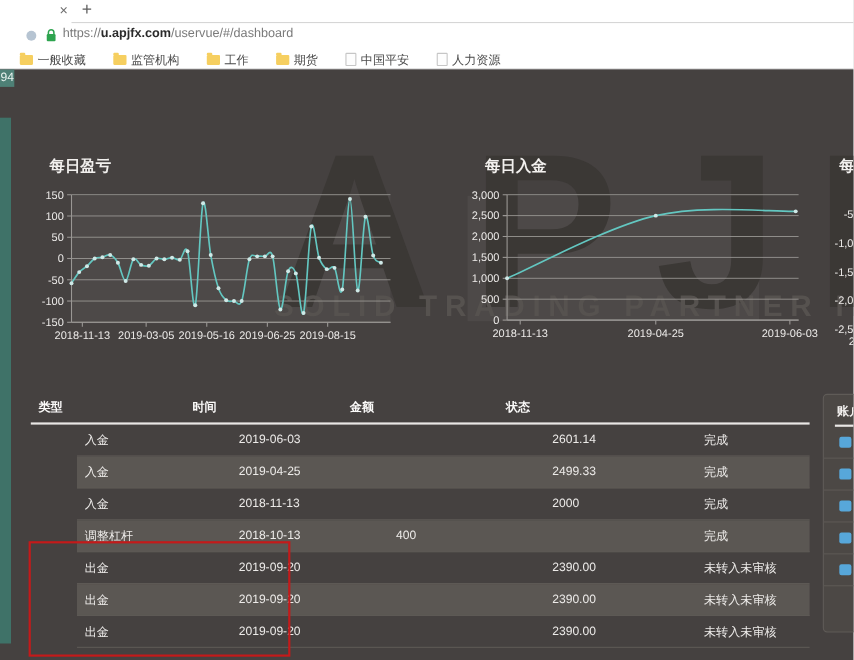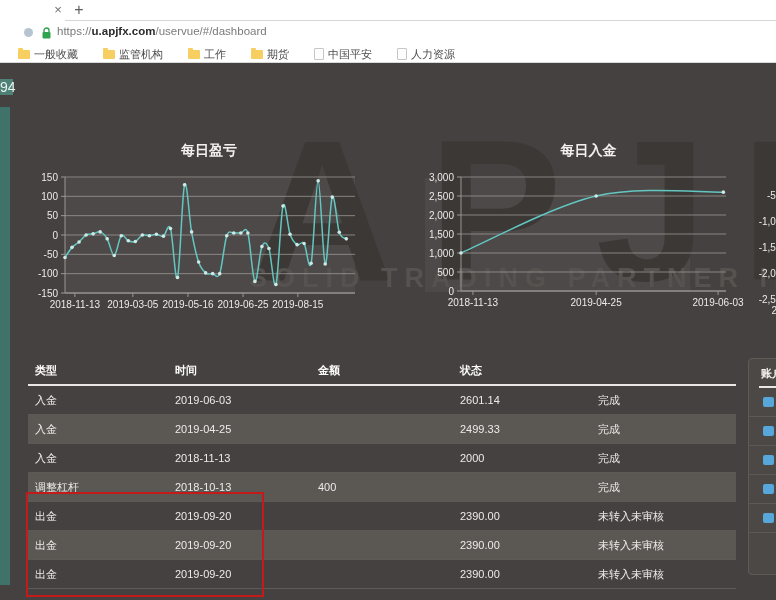--- a/index.html
+++ b/index.html
@@ -22,43 +22,43 @@
   .bm{display:flex;align-items:center;gap:4px;font-size:11px;color:#4a4a4a;cursor:pointer;white-space:nowrap;padding-left:14px;}
   .ic-folder{width:12px;height:9px;background:#f6cf60;border-radius:1px;position:relative;flex:0 0 auto;}
   .ic-folder::before{content:"";position:absolute;left:0;top:-2px;width:5px;height:2px;
     background:#f6cf60;border-radius:1px 1px 0 0;}
   .ic-page{width:8px;height:10px;background:#fdfdfd;border:1px solid #c6c6c6;border-radius:1px;flex:0 0 auto;}
   .bm-border{position:absolute;left:0;top:62px;width:776px;height:1px;background:#dadada;}
 
   
   .content{position:absolute;left:0;top:63px;width:776px;height:537px;background:#454140;overflow:hidden;}
   .content *{box-sizing:border-box;}
-  .side-badge{position:absolute;left:0;top:16px;width:13px;height:16px;background:#4e8076;
-    color:#e8f2ef;font-size:14px;line-height:16px;text-align:center;z-index:3;}
+  .side-badge{position:absolute;left:0;top:0;width:13px;height:16px;background:#4e8076;
+    color:#e8f2ef;font-size:11px;line-height:16px;text-align:center;z-index:3;}
   .side-strip{position:absolute;left:0;top:44px;width:10px;height:478px;background:#3f7268;z-index:3;}
   .history-title{position:absolute;left:30px;top:50px;font-size:12px;font-weight:bold;color:#efedeb;z-index:4;}
 
   .plotbg{position:absolute;background:rgba(255,255,255,0.045);z-index:0;}
   .wm-brand{position:absolute;left:250px;top:48px;z-index:1;font-size:200px;font-weight:bold;
     letter-spacing:34px;color:#3b3835;line-height:200px;white-space:nowrap;}
   .wm-slogan{position:absolute;left:249px;top:200px;z-index:1;font-size:27px;font-weight:bold;
     letter-spacing:7px;color:#56524f;white-space:nowrap;}
 
-  .chart{position:absolute;top:75px;z-index:2;text-align:center;}
+  .chart{position:absolute;top:75px;z-index:2;}
   .chart-title{font-size:14px;font-weight:bold;color:#f2f0ee;margin:4px 0 0 0;}
   .chart svg{display:block;overflow:visible;}
 
   
   .tx-table{position:absolute;left:28px;top:295px;width:708px;z-index:2;font-size:11px;color:#edebe9;}
   .tx-head{display:grid;grid-template-columns:140px 143px 142px 138px 145px;height:24px;
     align-items:center;font-weight:bold;color:#fbfaf9;}
   .tx-head > div{padding-left:7px;}
   .tx-underline{height:2px;background:#e9e7e5;margin-top:2px;}
   .tx-row{display:grid;grid-template-columns:140px 143px 142px 138px 145px;height:29px;
-    align-items:center;border-bottom:1px solid #5d5955;}
+    align-items:center;border-bottom:1px solid #5d5955;margin-left:42px;}
   .tx-row > div{padding-left:7px;}
   .tx-row.hl{background:#5b5753;}
 
   
   .acct{position:absolute;left:748px;top:295px;width:160px;height:217px;z-index:2;
     background:#4c4845;border:1px solid #5f5b57;border-radius:4px;color:#f5f3f1;}
   .acct-title{font-size:11px;font-weight:bold;padding:7px 0 0 12px;}
   .acct-underline{height:2px;background:#e9e7e5;margin:5px 0 0 10px;width:140px;}
   .acct-row{height:29px;border-bottom:1px solid #5d5955;display:flex;align-items:center;padding-left:14px;}
   .acct-ic{width:11px;height:10px;border-radius:2px;background:#57a7da;}

